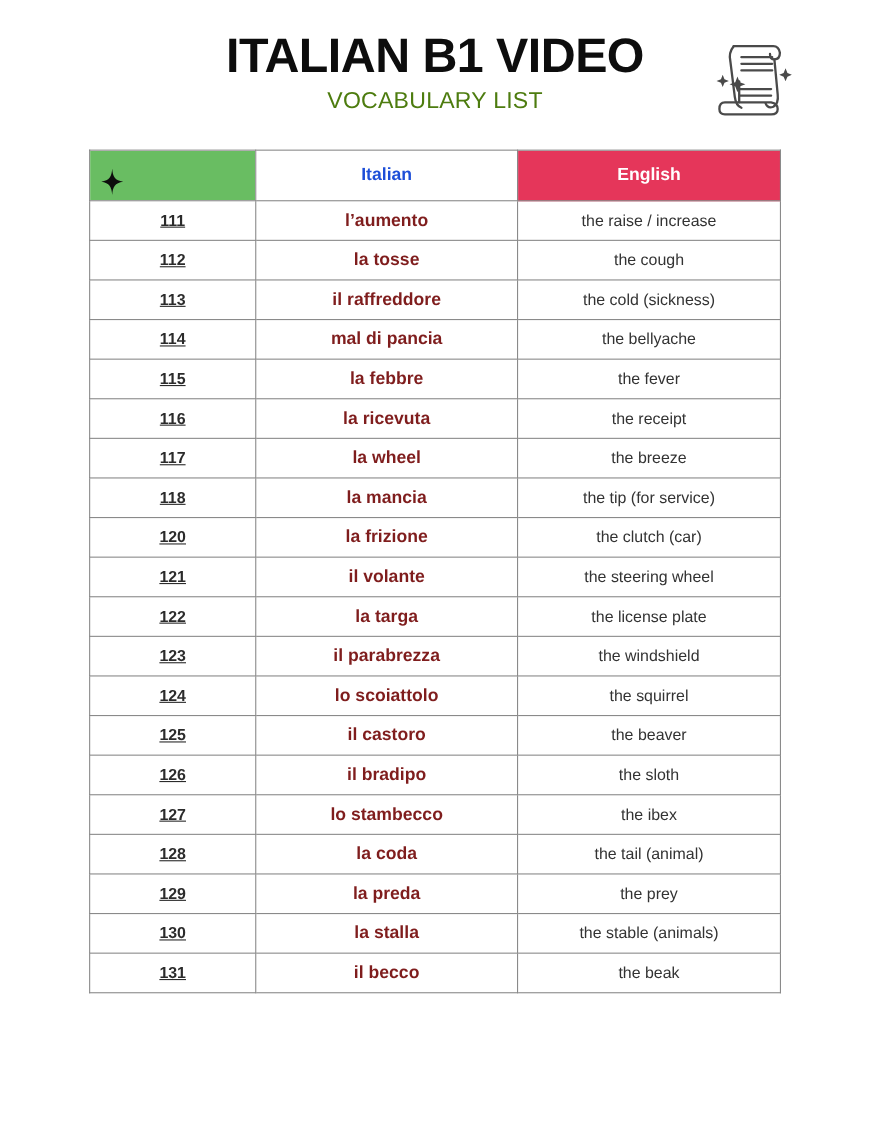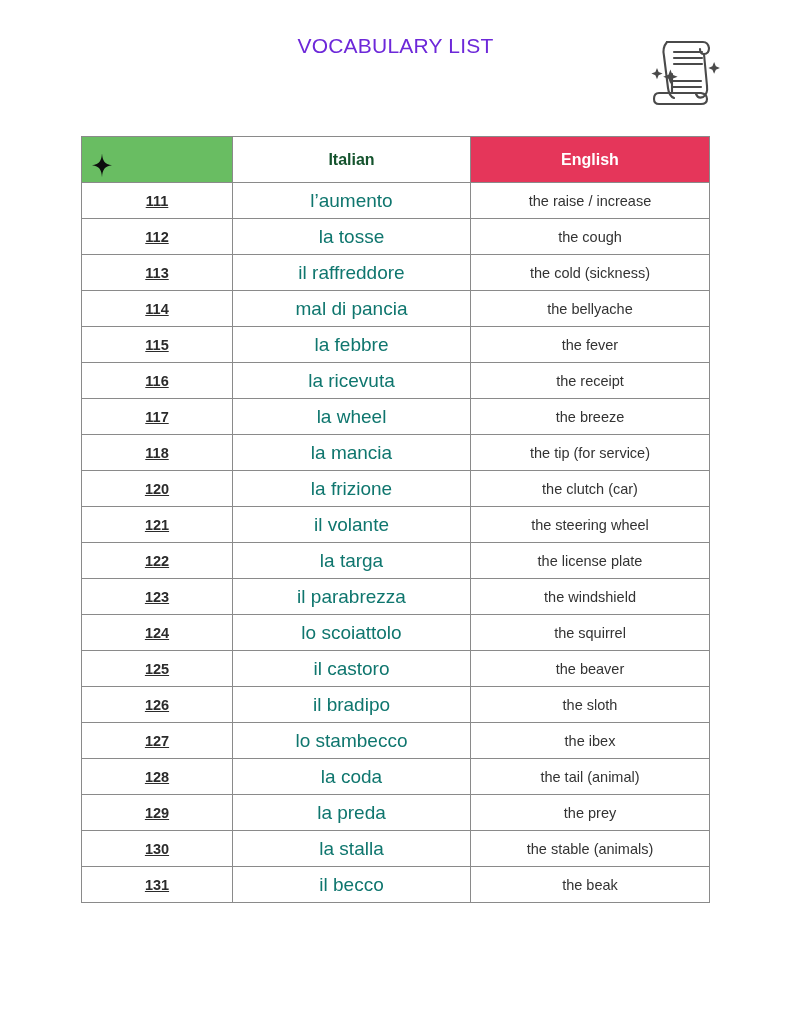--- a/index.html
+++ b/index.html
@@ -36,21 +36,21 @@
     color: #0d0d0d;
     line-height: 1.05;
     margin: 0;
     padding: 0;
   }
   .sub-title {
     font-family: "Liberation Sans", sans-serif;
     font-weight: normal;
     font-size: 21px;
     letter-spacing: 0.2px;
-    color: #6d28d9;
+    color: #4d7c0f;
     margin: 6px 0 0 0;
     padding: 0;
   }
   .scroll-icon {
     position: absolute;
     left: 645px;
     top: 26px;
     width: 80px;
     height: 84px;
   }
@@ -92,50 +92,51 @@
     position: absolute;
     left: 10px;
     top: 50%;
     transform: translateY(-28%);
     width: 20px;
     height: 24px;
     display: block;
   }
   th.th-italian {
     background: #ffffff;
-    color: #14532d;
+    color: #1d4ed8;
   }
   th.th-english {
     background: #e5365a;
     color: #ffffff;
   }
 
   tbody tr { height: 36px; }
   td.cell-num {
     font-size: 14.5px;
     font-weight: bold;
     color: #2b2b2b;
     text-decoration: underline;
   }
   td.cell-ita {
-    font-size: 19px;
-    font-weight: normal;
-    color: #0f766e;
+    font-size: 16px;
+    font-weight: bold;
+    color: #7f1d1d;
   }
   td.cell-eng {
     font-size: 14.5px;
     color: #333333;
   }
 </style>
 </head>
 <body>
 
 <div class="page-header">
 
   <div class="title-block">
+    <h1 class="main-title">ITALIAN B1 VIDEO</h1>
     <div class="sub-title">VOCABULARY LIST</div>
   </div>
 
   <div class="scroll-icon">
     <svg viewBox="0 0 80 84" width="80" height="84" aria-hidden="true">
       <g fill="none" stroke="#4a4a4a" stroke-width="2.1" stroke-linecap="round" stroke-linejoin="round">
 
         <path d="M22 16 Q17 22 19 30 L23 62 Q24 70 29 72"></path>
         <path d="M22 16 L58 16 Q63 16 64 22 Q64 28 59 28 Q55 28 55 23"></path>
         <path d="M59 28 L62 60 Q63 68 58 71 Q53 73 51 68"></path>

